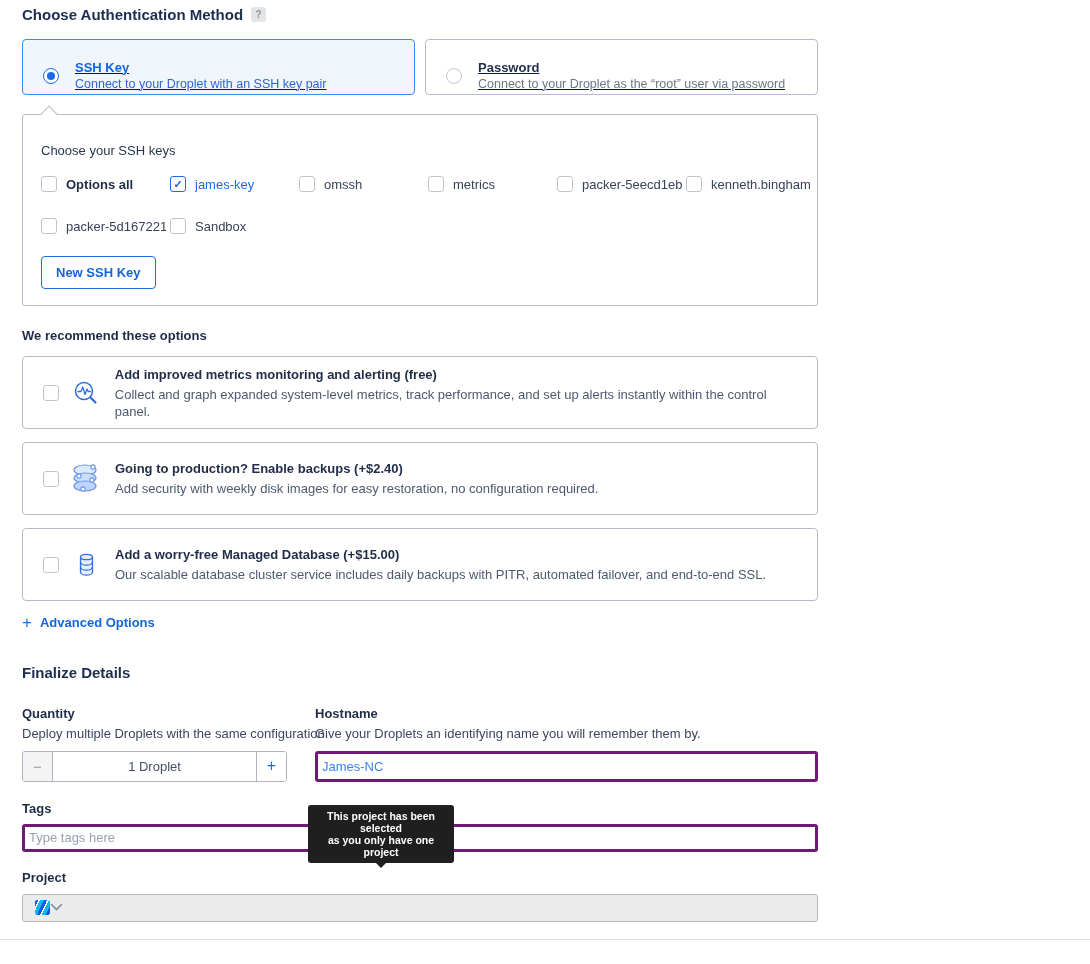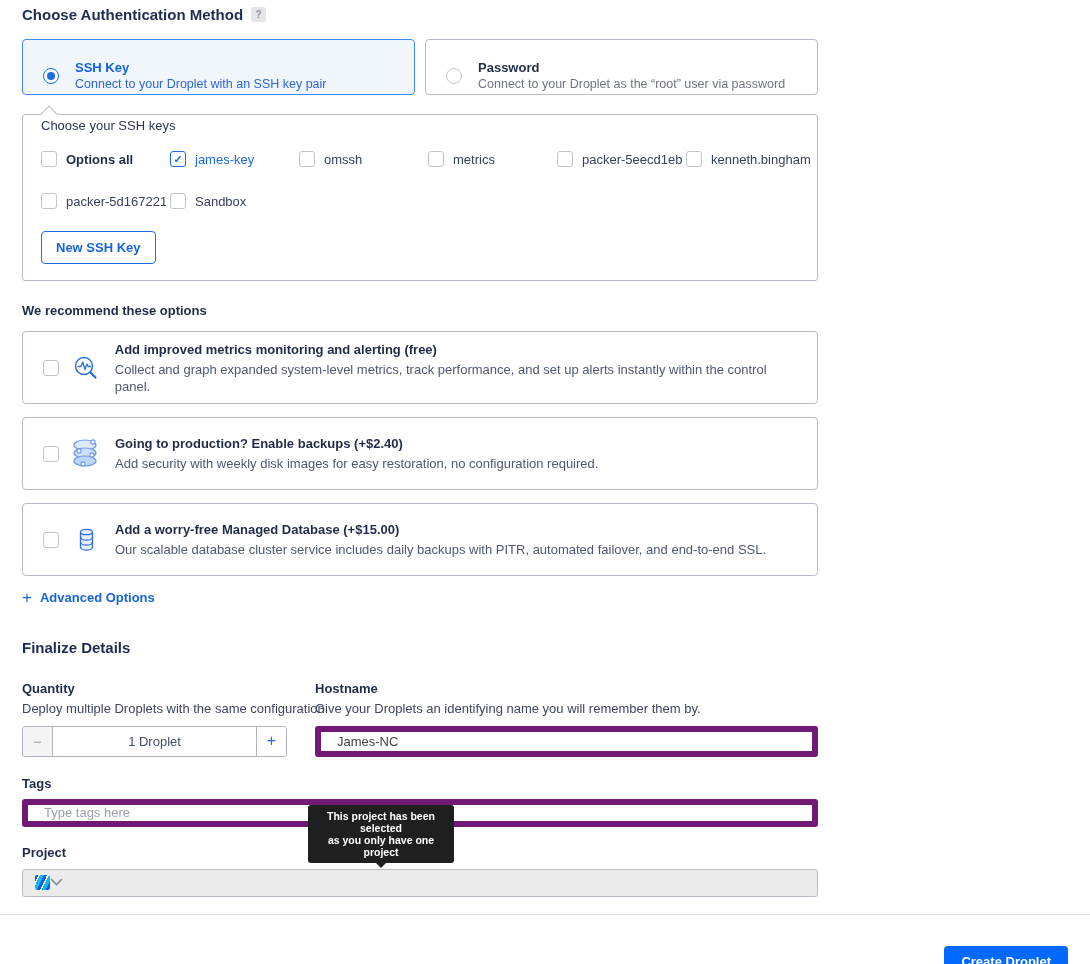--- a/index.html
+++ b/index.html
@@ -17,38 +17,38 @@
   .section-title { font-size: 15px; font-weight: bold; color:#1c2d4f; display:flex; align-items:center; gap:8px; }
   .help-badge {
     width:15px; height:15px; border-radius:3px; background:#e4e5e7; color:#8d929b;
     font-size:10px; font-weight:bold; display:inline-flex; align-items:center; justify-content:center;
   }
 
   
   .auth-row { display:flex; gap:10px; margin-top:16px; width:796px; }
   .auth-card {
     flex:1; height:56px; border:1px solid #b6bcc7; border-radius:4px; background:#fff;
-    display:flex; align-items:center; padding:17px 0 0 20px; cursor:pointer;
+    display:flex; align-items:center; padding:17px 0 0 20px; cursor:pointer;text-decoration:underline;
   }
   .auth-card.selected { border:1px solid #3d8bf2; background:#f0f6fc; }
   .radio { width:16px; height:16px; border-radius:50%; border:1px solid #c2c7d0; background:#fff; flex:0 0 16px; position:relative; }
   .auth-card.selected .radio { border:1px solid #1d6ce0; }
   .auth-card.selected .radio::after {
     content:""; position:absolute; left:3px; top:3px; width:8px; height:8px; border-radius:50%; background:#1d6ce0;
   }
   .auth-text { margin-left:16px; }
   .auth-title { font-size:13px; font-weight:bold; color:#24314e; line-height:16px; }
   .auth-desc { font-size:12.5px; color:#6e7683; line-height:16px; }
   .auth-card.selected .auth-title { color:#1163e0; }
   .auth-card.selected .auth-desc { color:#2d66d9; }
 
   
   .ssh-box {
     margin-top:19px; width:796px; border:1px solid #b6bcc7; border-radius:3px; position:relative;
-    padding:3px 18px 16px 18px; background:#fff;
+    padding:28px 18px 16px 18px; background:#fff;
   }
   .ssh-notch {
     position:absolute; top:-7px; left:20px; width:12px; height:12px; background:#fff;
     border-left:1px solid #b6bcc7; border-top:1px solid #b6bcc7; transform:rotate(45deg);
   }
   .ssh-heading { font-size:13px; color:#2a3650; }
   .key-row { display:flex; margin-top:18px; }
   .key-row.second { margin-top:26px; }
   .key-item { display:flex; align-items:center; width:129px; flex:0 0 129px; cursor:pointer; }
   .key-item:last-child { flex:1 0 auto; }
@@ -95,22 +95,22 @@
   .stepper .minus {
     width:30px; background:#f4f4f5; border-right:1px solid #aeb4bf; color:#9aa0aa; font-size:15px;
     display:flex; align-items:center; justify-content:center; cursor:pointer;
   }
   .stepper .value { flex:1; display:flex; align-items:center; justify-content:center; font-size:13px; color:#444e63; }
   .stepper .plus {
     width:30px; background:#fff; border-left:1px solid #aeb4bf; color:#1d6ce0; font-size:16px;
     display:flex; align-items:center; justify-content:center; cursor:pointer;
   }
   .text-input {
-    margin-top:10px; width:100%; height:31px; border:6px solid #701a75; border-radius:3px; padding:0 16px;
-    font-size:13px; color:#404040; font-family:"Liberation Sans", sans-serif; background:#fff;
+    margin-top:10px; width:100%; height:31px; border:3px solid #701a75; border-radius:3px; padding:0 4px;
+    font-size:13px; color:#3b82f6; font-family:"Liberation Sans", sans-serif; background:#fff;
   }
   .text-input::placeholder { color:#9aa1ad; }
   .tags-block { margin-top:19px; width:796px; }
   .tags-block .text-input { margin-top:8px; height:28px; }
   .project-block { margin-top:18px; width:796px; }
   .project-select {
     margin-top:9px; height:28px; background:#ebebeb; border:1px solid #b7bcc5; border-radius:3px;
     display:flex; align-items:center; padding:0 12px; cursor:pointer;
   }
   .project-icon {

